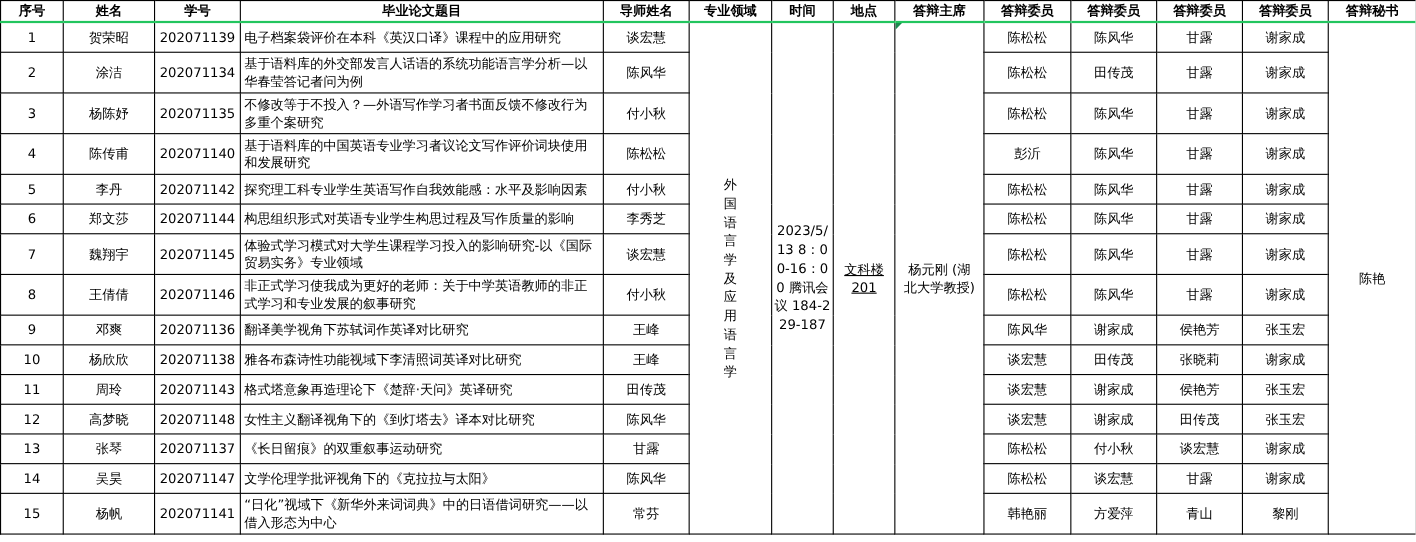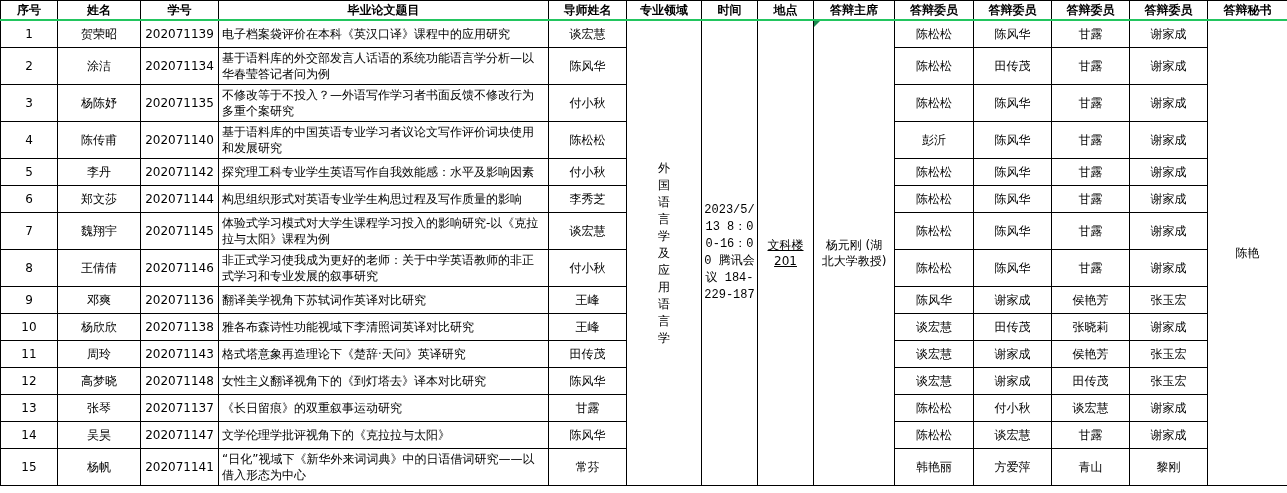--- a/index.html
+++ b/index.html
@@ -19,21 +19,21 @@
   }
   thead th{
     font-weight:bold;height:15px;padding:1px;
     border-bottom:2px solid #22c55e;
   }
   tbody td{height:22px;}
   td.title{text-align:left;margin-left:32px;}
   td.vfield div{
     width:1em;margin:4px auto;word-break:break-all;line-height:17px;
   }
-  td.time{word-break:break-all;line-height:17px;padding:0 2px;font-family:Liberation Mono, monospace;}
+  td.time{word-break:break-all;line-height:17px;padding:0 2px;}
   td.loc{padding:0;text-decoration:underline;}
   td.chair{position:relative;padding:18px 6px;word-break:break-all;margin-top:40px;}
   .corner-flag{
     position:absolute;top:0;left:0;width:0;height:0;
     border-top:6px solid #1d8a4f;border-right:6px solid transparent;
   }
 </style>
 </head>
 <body>
 
@@ -147,21 +147,21 @@
           <td>李秀芝</td>
           <td>陈松松</td>
           <td>陈风华</td>
           <td>甘露</td>
           <td>谢家成</td>
         </tr>
         <tr>
           <td>7</td>
           <td>魏翔宇</td>
           <td>202071145</td>
-          <td class="title">体验式学习模式对大学生课程学习投入的影响研究-以《克拉拉与太阳》课程为例</td>
+          <td class="title">体验式学习模式对大学生课程学习投入的影响研究-以《国际贸易实务》专业领域</td>
           <td>谈宏慧</td>
           <td>陈松松</td>
           <td>陈风华</td>
           <td>甘露</td>
           <td>谢家成</td>
         </tr>
         <tr>
           <td>8</td>
           <td>王倩倩</td>
           <td>202071146</td>

